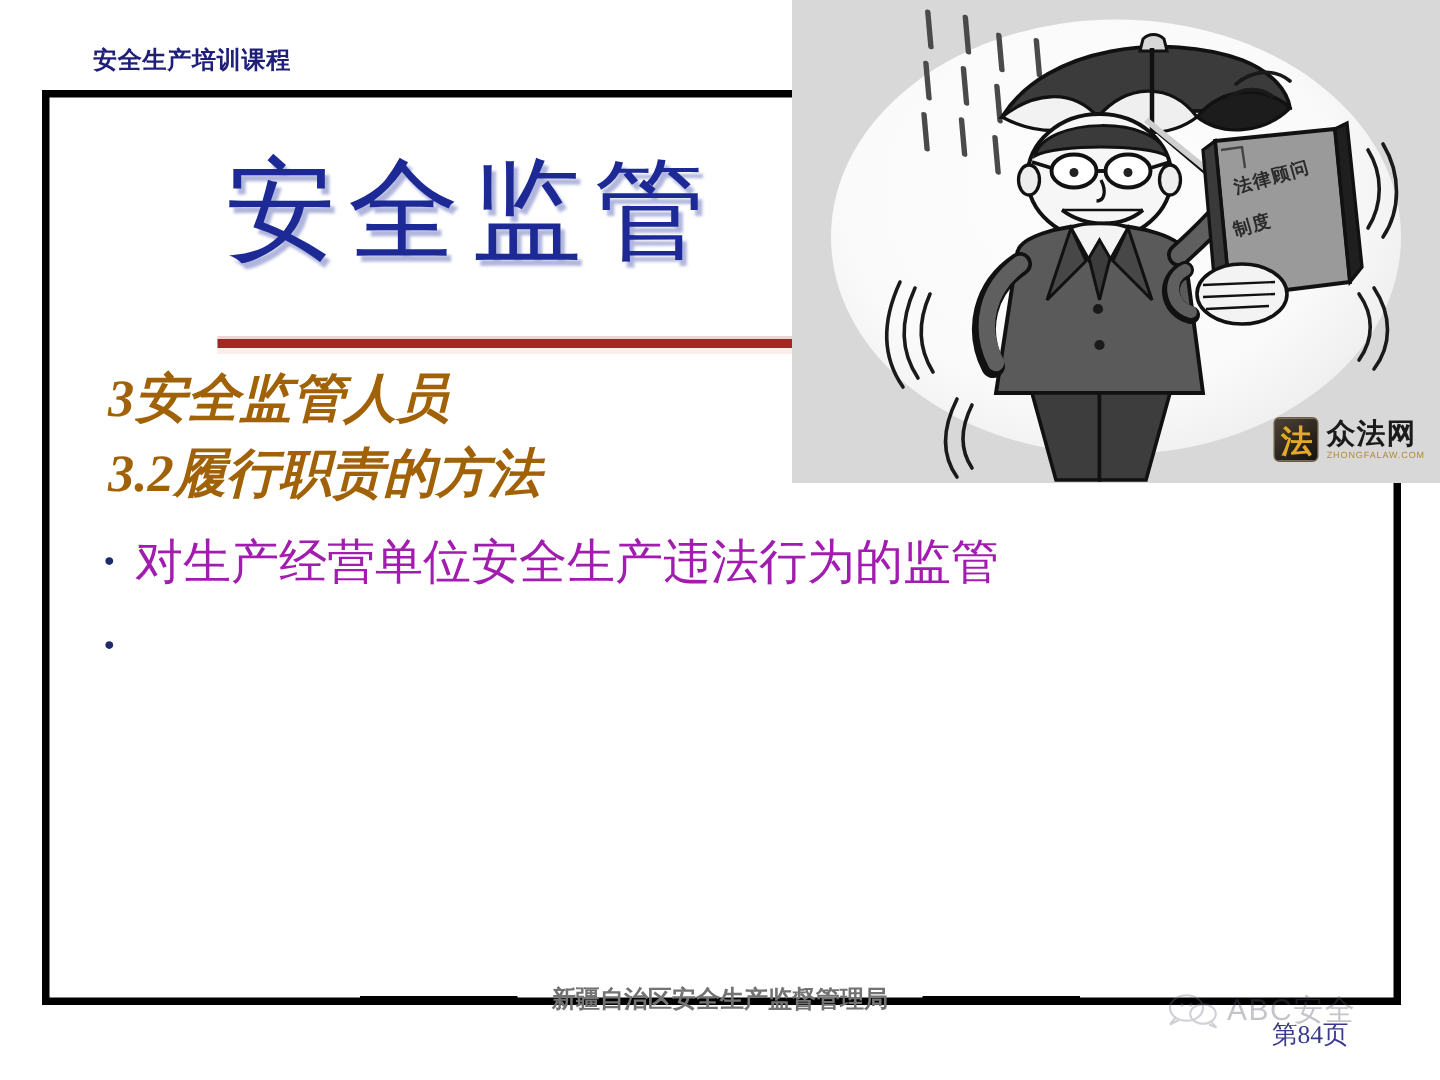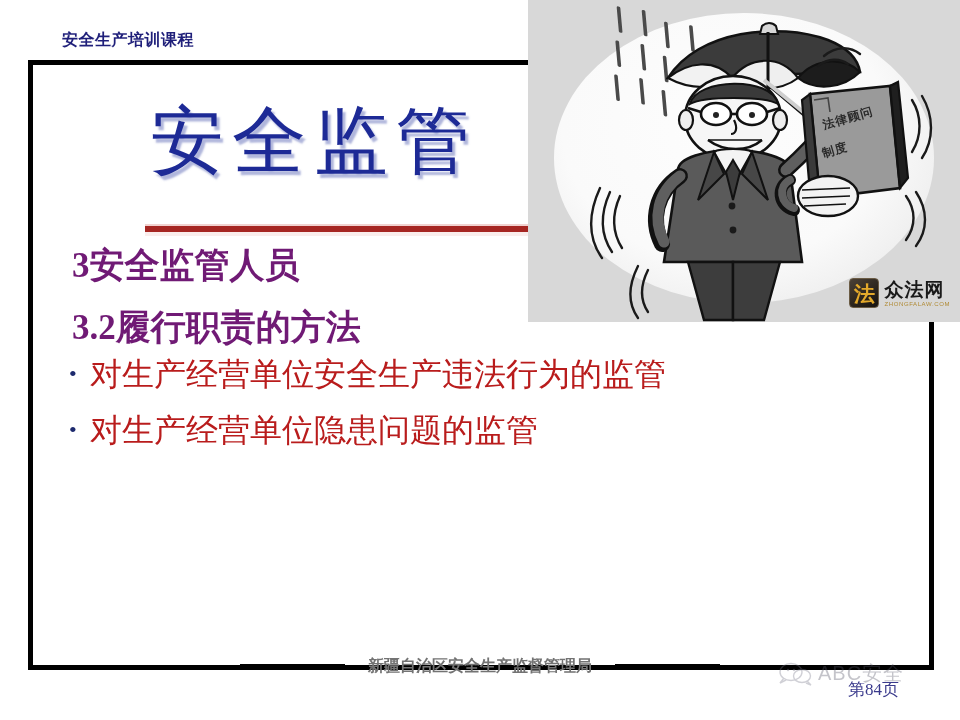--- a/index.html
+++ b/index.html
@@ -65,32 +65,33 @@
     height: 6px;
     background: #a62622;
     box-shadow: 0 -2px 0 rgba(240,205,203,0.9), 0 4px 0 rgba(250,235,234,0.9);
   }
 
   
   .red-heading {
     position: absolute;
     font-family: "Liberation Serif", "DejaVu Serif", serif;
     font-weight: bold;
-    color: #701a75;
+    color: #a16207;
     white-space: nowrap;
     line-height: 1;
+    font-style: italic;
   }
   .red-heading.h1 {
     left: 72px;
     top: 248px;
     font-size: 35px;
   }
   .red-heading.h2 {
     left: 72px;
-    top: 310px;
+    top: 298px;
     font-size: 35px;
   }
 
   
   .bullets {
     position: absolute;
     left: 66px;
     top: 352px;
     width: 840px;
   }
@@ -105,21 +106,21 @@
     font-size: 22px;
     line-height: 44px;
     color: #1d2a6e;
     text-align: left;
     padding-left: 3px;
     box-sizing: border-box;
   }
   .bullet-text {
     font-family: "Liberation Serif", "DejaVu Serif", serif;
     font-size: 32px;
-    color: #b91c1c;
+    color: #a21caf;
     line-height: 44px;
     white-space: nowrap;
   }
 
   
   .footer-wrap {
     position: absolute;
     left: 240px;
     top: 652px;
     width: 480px;
@@ -268,21 +269,20 @@
   <div class="red-heading h1">3安全监管人员</div>
   <div class="red-heading h2">3.2履行职责的方法</div>
 
   <div class="bullets">
     <div class="bullet-row">
       <div class="bullet-dot">•</div>
       <div class="bullet-text">对生产经营单位安全生产违法行为的监管</div>
     </div>
     <div class="bullet-row">
       <div class="bullet-dot">•</div>
-      <div class="bullet-text">对生产经营单位隐患问题的监管</div>
     </div>
   </div>
 
   <div class="footer-wrap">
     <div class="footer-rule left"></div>
     <div class="footer-spacer"></div>
     <div class="footer-text">新疆自治区安全生产监督管理局</div>
     <div class="footer-spacer"></div>
     <div class="footer-rule right"></div>
   </div>

